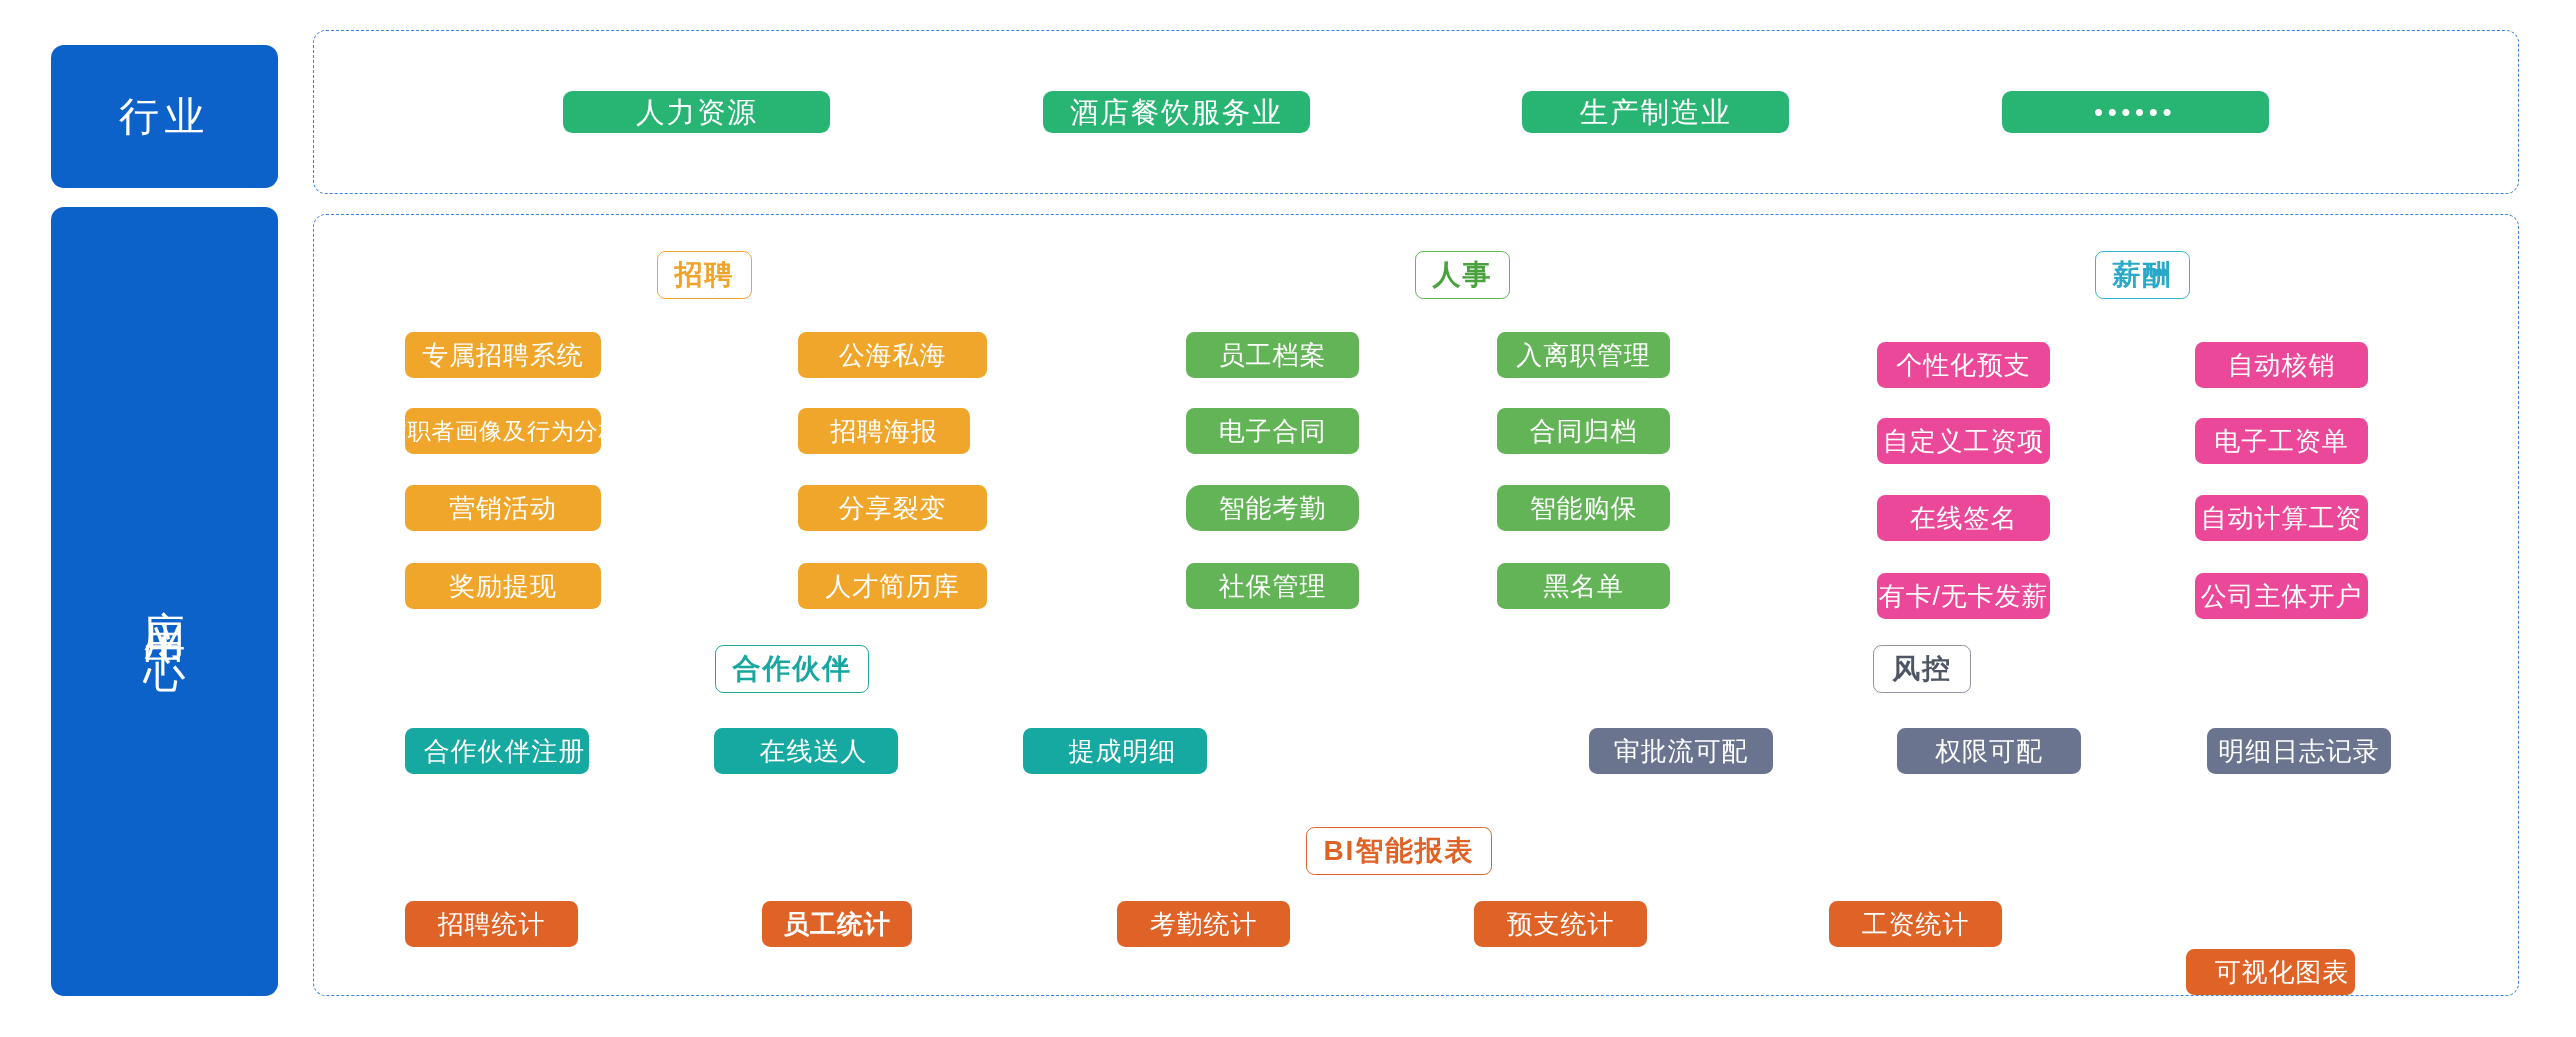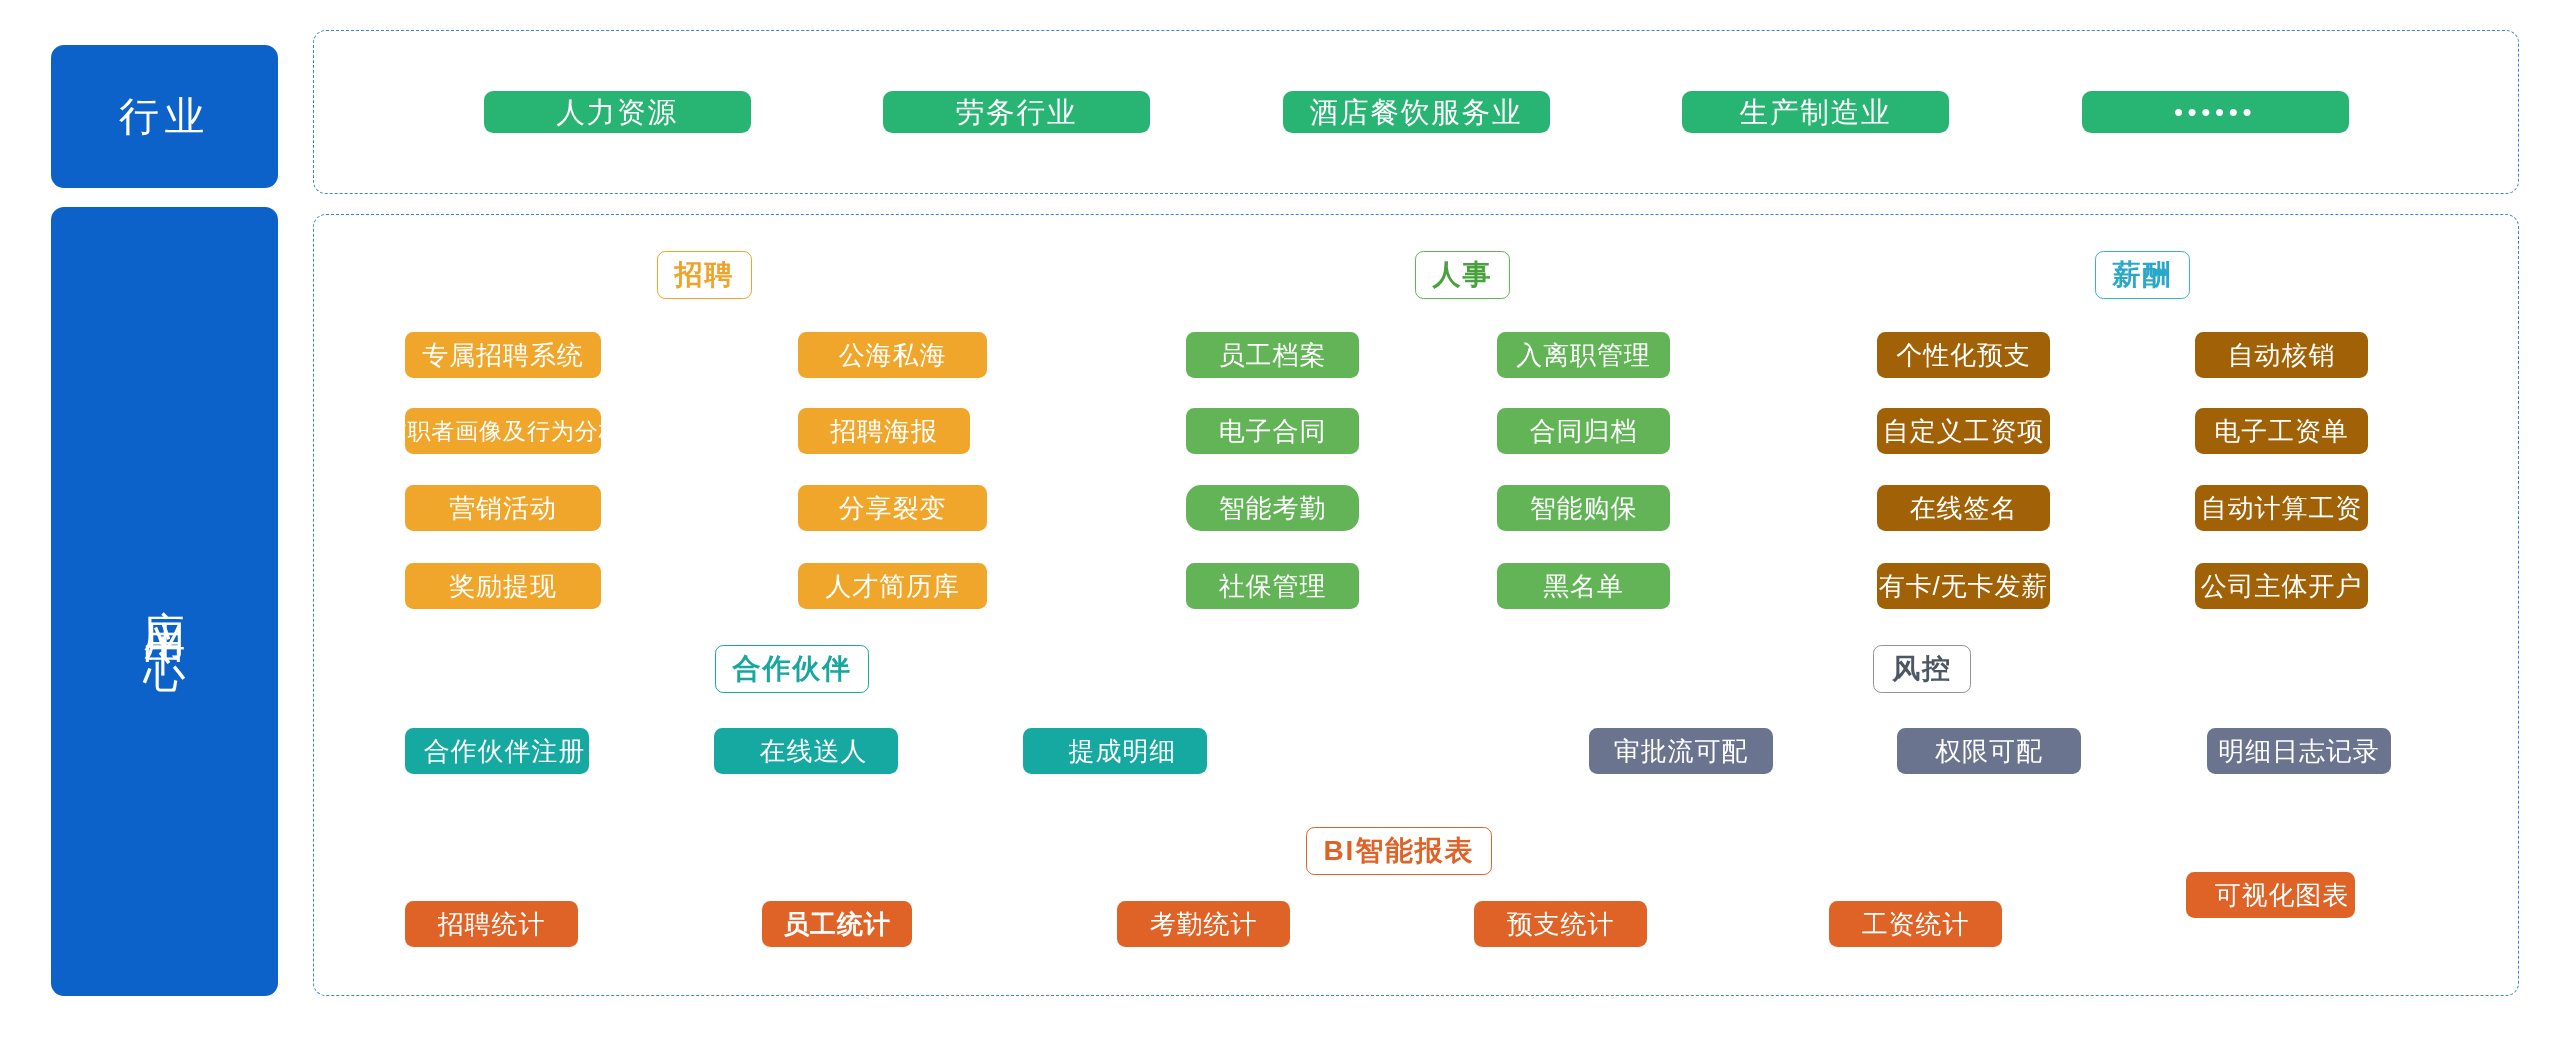--- a/index.html
+++ b/index.html
@@ -129,40 +129,39 @@
     align-items: center;
     justify-content: center;
     font-size: 26px;
     box-sizing: border-box;
     padding: 0 9.2px;
     white-space: nowrap;
     letter-spacing: 0.9px;
   }
   .c-orange { background: #f0a62a; }
   .c-green  { background: #62b457; }
-  .c-cyan   { background: #a16207; }
+  .c-cyan   { background: #ec4899; margin-top: 10px; }
   .c-teal   { background: #16a9a1; padding-left: 24px; }
   .c-slate  { background: #6b748f; }
   .c-red    { background: #df6226; }
 </style>
 </head>
 <body>
 
 <div class="rail rail-industry">
   <span>行业</span>
 </div>
 
 <div class="rail rail-appcenter">
   <span class="vtext">应用中心</span>
 </div>
 
 <div class="panel panel-industry">
   <div class="industry-row">
     <div class="chip-industry">人力资源</div>
-    <div class="chip-industry">劳务行业</div>
     <div class="chip-industry">酒店餐饮服务业</div>
     <div class="chip-industry">生产制造业</div>
     <div class="chip-industry dots">••••••</div>
   </div>
 </div>
 
 <div class="panel panel-apps"></div>
 
 <div class="sec-head head-recruit">招聘</div>
 <div class="sec-head head-hr">人事</div>
@@ -213,14 +212,14 @@
 
 <div class="chip c-slate" style="left:1589px;top:728px;width:184px;">审批流可配</div>
 <div class="chip c-slate" style="left:1897px;top:728px;width:184px;">权限可配</div>
 <div class="chip c-slate" style="left:2207px;top:728px;width:184px;">明细日志记录</div>
 
 <div class="chip c-red" style="left:405px;top:901px;width:173px;">招聘统计</div>
 <div class="chip c-red" style="left:762px;top:901px;width:150px;font-weight:bold;">员工统计</div>
 <div class="chip c-red" style="left:1117px;top:901px;width:173px;">考勤统计</div>
 <div class="chip c-red" style="left:1474px;top:901px;width:173px;">预支统计</div>
 <div class="chip c-red" style="left:1829px;top:901px;width:173px;">工资统计</div>
-<div class="chip c-red" style="left:2186px;top:872px;width:169px;padding-left:32px;">可视化图表</div>
+<div class="chip c-red" style="left:2186px;top:949px;width:169px;padding-left:32px;">可视化图表</div>
 
 
 </body></html>

